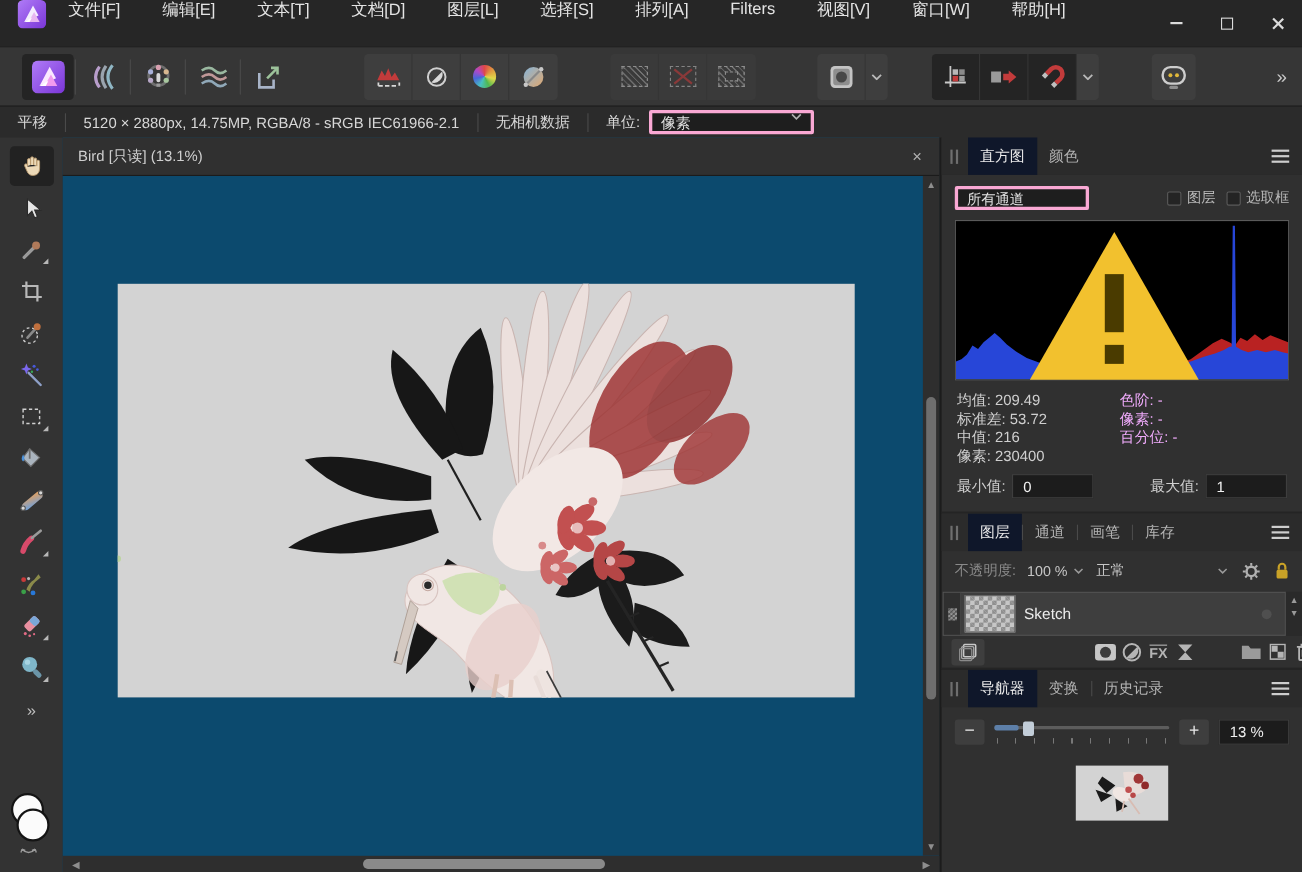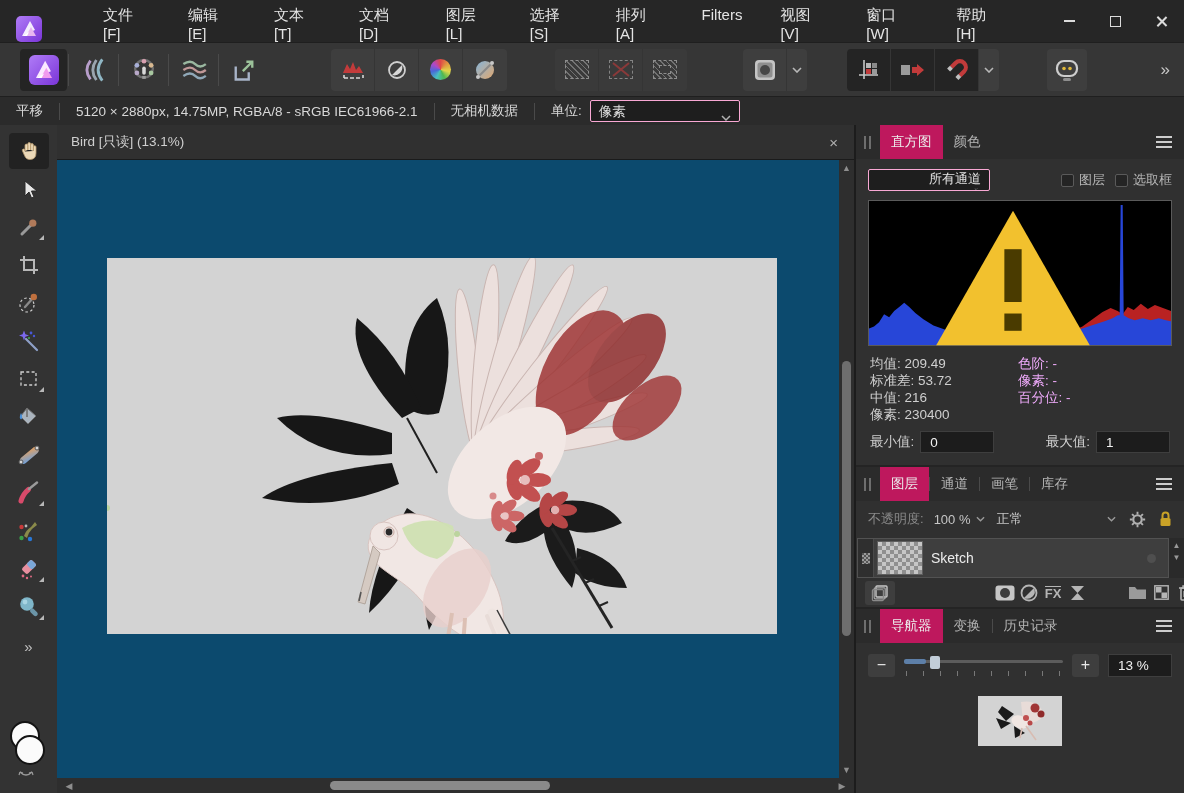--- a/index.html
+++ b/index.html
@@ -3,21 +3,21 @@
 <meta charset="utf-8">
 <style>
   * { box-sizing: border-box; margin: 0; padding: 0; }
   html,body { width:1184px; height:793px; }
   body {
     font-family: "Liberation Sans", sans-serif;
     background:#2d2d2d; color:#d6d6d6; overflow:hidden;
     display:flex; flex-direction:column; user-select:none;
   }
   
-  .titlebar{height:42px;background:#262626;display:flex;align-items:flex-end;flex:none;gap:41px;}
+  .titlebar{height:42px;background:#262626;display:flex;align-items:flex-start;flex:none;}
   .applogo{width:26px;height:26px;margin:0 20px 0 16px;flex:none;}
   .menus{display:flex;gap:38px;font-size:15px;color:#e4e4e4;}
   .menu-item{cursor:default;}
   .win-controls{margin-left:auto;display:flex;height:100%;}
   .win-btn{width:46px;height:100%;display:flex;align-items:center;justify-content:center;}
   .g-min{width:11px;height:2px;background:#dcdcdc;}
   .g-max{width:11px;height:11px;border:1.5px solid #dcdcdc;}
   .g-close{position:relative;width:13px;height:13px;}
   .g-close::before,.g-close::after{content:"";position:absolute;left:6px;top:0;width:1.8px;height:13px;background:#dcdcdc;}
   .g-close::before{transform:rotate(45deg);} .g-close::after{transform:rotate(-45deg);}
@@ -29,21 +29,21 @@
   .tgroup{display:flex;background:#3e3e3e;border-radius:4px;overflow:hidden;flex:none;}
   .tgroup .tbtn{border-radius:0;border-right:1px solid #353535;width:44px;}
   .tgroup .tbtn:last-child{border-right:none;}
   .dim{opacity:.6;}
   .chev{flex:none;display:flex;align-items:center;justify-content:center;width:20px;height:42px;}
   .overflow{color:#c8c8c8;font-size:17px;}
   
   .ctxbar{height:29px;background:#2b2b2b;border-top:1px solid #1f1f1f;display:flex;align-items:center;font-size:13.5px;color:#d8d8d8;flex:none;}
   .ctx-sep{width:1px;height:17px;background:#4a4a4a;flex:none;}
   .ctx-pad{padding:0 16px;}
-  .select{height:22px;background:#1e1e1e;border:1px solid #f9a8d4;border-radius:2px;display:flex;align-items:flex-end;padding:0 8px;color:#e2e2e2;}
+  .select{height:22px;background:#1e1e1e;border:3px solid #f9a8d4;border-radius:2px;display:flex;align-items:flex-start;padding:0 8px;color:#e2e2e2;}
   .unit-select{width:150px;margin-left:8px;}
   .select .sel-chev{margin-left:auto;}
   
   .main{flex:1;display:flex;min-height:0;}
   .left-stack{flex:1;display:flex;flex-direction:column;min-width:0;}
   .workrow{flex:1;display:flex;min-height:0;}
   
   .toolcol{width:57px;background:#333333;display:flex;flex-direction:column;align-items:center;padding-top:7px;flex:none;}
   .tool{width:40px;height:36px;display:flex;align-items:center;justify-content:center;border-radius:4px;margin:1px 0;position:relative;}
   .tool.active{background:#222222;}
@@ -67,21 +67,21 @@
   .harrow{position:absolute;top:0;width:16px;height:15px;display:flex;align-items:center;justify-content:center;color:#8e8e8e;font-size:9px;}
   .statusbar{height:35px;background:#2d2d2d;border-top:1px solid #262626;display:flex;align-items:center;padding-left:24px;font-size:13.5px;flex:none;}
   .status-verb{color:#f2f2f2;font-weight:bold;}
   .status-hint{color:#9a9a9a;margin-left:9px;}
   
   .rightcol{width:330px;background:#303030;border-left:2px solid #1c1c1c;display:flex;flex-direction:column;flex:none;}
   .panel{border-bottom:2px solid #242424;}
   .phead{height:34px;background:#2b2b2b;display:flex;align-items:center;padding:0 12px 0 8px;}
   .grip{width:7px;height:13px;border-left:2px solid #6e6e6e;border-right:2px solid #6e6e6e;margin-right:9px;flex:none;}
   .ptab{padding:0 11px;height:34px;display:flex;align-items:center;font-size:13.5px;color:#b4b4b4;}
-  .ptab.active{background:#be185d;color:#ececec;}
+  .ptab.active{background:#0f172a;color:#ececec;}
   .ptab-sep{width:1px;height:14px;background:#4a4a4a;}
   .burger{margin-left:auto;width:16px;height:12px;border-top:2px solid #cdcdcd;border-bottom:2px solid #cdcdcd;position:relative;flex:none;}
   .burger::after{content:"";position:absolute;left:0;top:3px;width:16px;height:2px;background:#cdcdcd;}
   .hist-controls{display:flex;align-items:center;margin:10px 12px 9px;font-size:13px;}
   .channel-select{width:122px;flex-direction:column;}
   .cb{width:13px;height:13px;background:#242424;border:1px solid #5a5a5a;border-radius:2px;flex:none;}
   .cb-label{color:#b8b8b8;margin:0 0 0 5px;}
   .histbox{margin:0 12px;height:146px;background:#000;border:1px solid #5a5a5a;position:relative;}
   .histbox svg{display:block;width:100%;height:100%;}
   .warn{position:absolute;top:5px;right:7px;}

